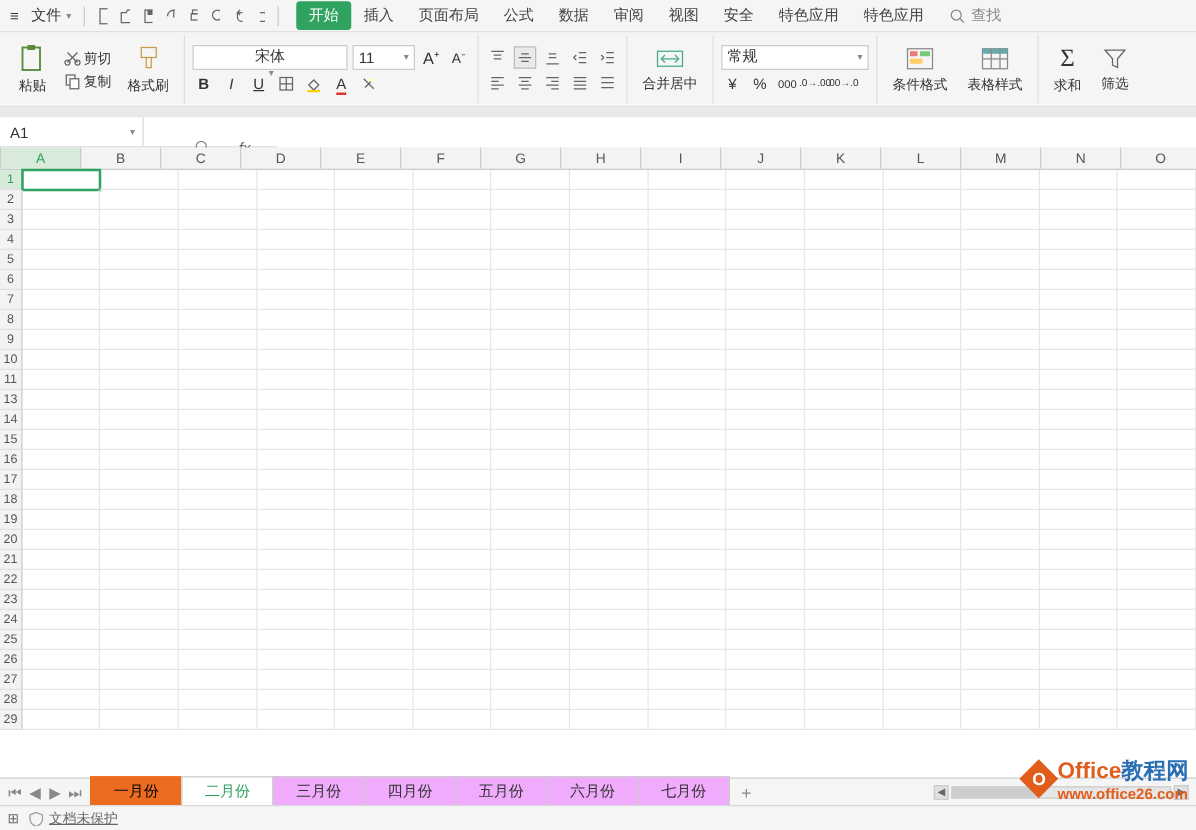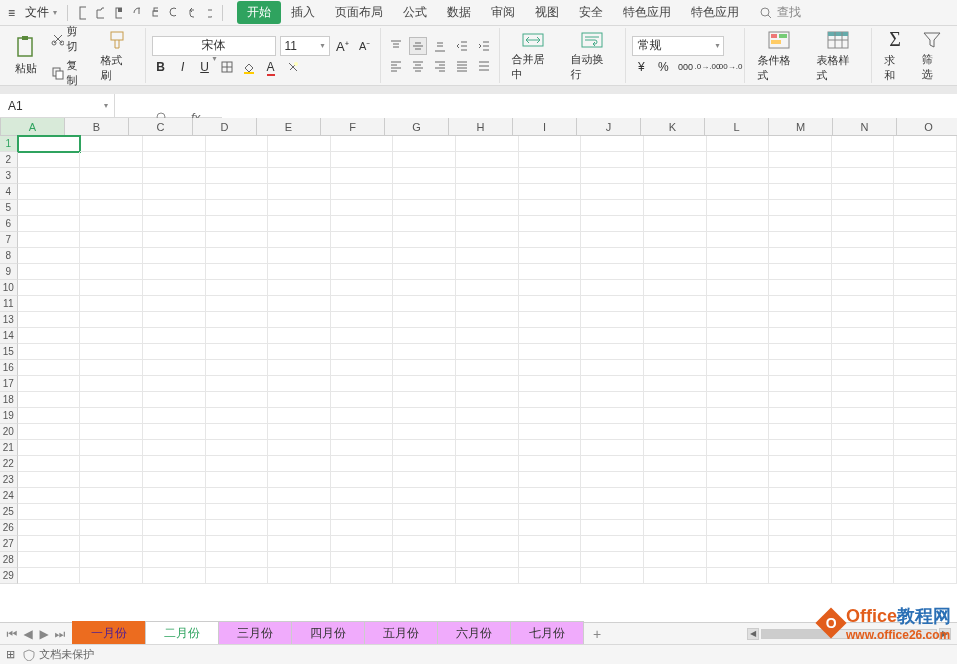--- a/index.html
+++ b/index.html
@@ -52,21 +52,21 @@
   .row-h.sel { background:#d8ead9; color:#2fa35f; }
   .cell { width:64px; border-right:1px solid #e6e6e6; border-bottom:1px solid #e6e6e6; }
   .cell.active { outline:2px solid #2fa35f; outline-offset:-1px; }
 
   
   .sheet-tab-bar { position:absolute; bottom:20px; left:0; right:0; height:22px; background:#f5f5f5; border-top:1px solid #d0d0d0; display:flex; align-items:center; }
   .nav-btns { display:flex; gap:0; padding:0 4px; }
   .nav-btns span { width:16px; text-align:center; color:#888; cursor:pointer; }
   .sheet-tabs { display:flex; height:100%; align-items:flex-end; }
   .sheet-tab { padding:3px 18px; border:1px solid #ccc; border-bottom:none; background:#f0abfc; margin-right:-1px; font-size:12px; cursor:pointer; position:relative; top:1px;}
-  .sheet-tab.active { background:#ec6c1f; color:#4c1d95; border-color:#ec6c1f; }
+  .sheet-tab.active { background:#ec6c1f; color:#000000; border-color:#ec6c1f; }
   .sheet-tab.green { color:#2fa35f; background:#fff; }
   .add-sheet { width:20px; text-align:center; color:#888; cursor:pointer; font-size:14px; margin-left:4px;}
   .hscroll { margin-left:auto; width:210px; height:14px; display:flex; align-items:center; gap:2px; padding-right:6px;}
   .hscroll .track { flex:1; height:10px; background:#e6e6e6; border:1px solid #ccc; position:relative;}
   .hscroll .thumb { position:absolute; left:0; top:0; bottom:0; width:70px; background:#cdcdcd;}
   .arrow-btn { width:12px; height:12px; background:#e0e0e0; border:1px solid #ccc; font-size:8px; display:flex;align-items:center;justify-content:center; color:#666;}
 
   
   .status-bar { position:absolute; bottom:0; left:0; right:0; height:20px; background:#f5f5f5; border-top:1px solid #d9d9d9; display:flex; align-items:center; padding:0 6px; gap:8px; font-size:11px; color:#666;}
   
@@ -292,33 +292,26 @@
 
   <div class="rgroup">
     <div class="rrow">
       <div class="big-btn">
         <svg width="24" height="20">
             <rect x="2" y="4" width="20" height="12" fill="none" stroke="#4a8"></rect>
             <path d="M6 10h12M8 7l-3 3 3 3M16 7l3 3-3 3" stroke="#4a8" fill="none"></path>
           </svg>
         <span style="font-size:11px;">合并居中</span>
       </div>
-      <div class="big-btn">
-        <svg width="24" height="20">
-            <rect x="2" y="3" width="20" height="14" fill="none" stroke="#4a8"></rect>
-            <path d="M5 7h14M5 10h10a2 2 0 010 4h-2m0 0l2-2m-2 2l2 2" stroke="#4a8" fill="none"></path>
-          </svg>
-        <span style="font-size:11px;">自动换行</span>
-      </div>
     </div>
   </div>
 
   <div class="rgroup">
     <div class="rrow">
-      <div class="font-combo" style="width:92px;">
+      <div class="font-combo" style="width:118px;">
           <span>常规</span>
           <span class="dd">▾</span>
         </div>
     </div>
     <div class="rrow">
       <span class="ib">¥</span>
       <span class="ib">%</span>
       <span class="ib">
           <span style="font-size:9px;">000</span>
         </span>
@@ -936,21 +929,21 @@
     <span class="arrow-btn">◀</span>
     <div class="track">
         <div class="thumb"></div>
       </div>
     <span class="arrow-btn">▶</span>
   </div>
 </div>
 
 <div class="status-bar">
   <span>⊞</span>
-  <span style="display:flex;align-items:center;gap:4px;">
+  <span style="display:flex;align-items:center;gap:4px;text-decoration:underline;">
     <svg width="12" height="12">
         <path d="M6 1l5 2v3c0 3-2 5-5 6-3-1-5-3-5-6V3z" fill="none" stroke="#999"></path>
       </svg>
     <span>文档未保护</span>
   </span>
 </div>
 
 <div class="watermark">
   <div class="wm-logo">
       <span>O</span>

